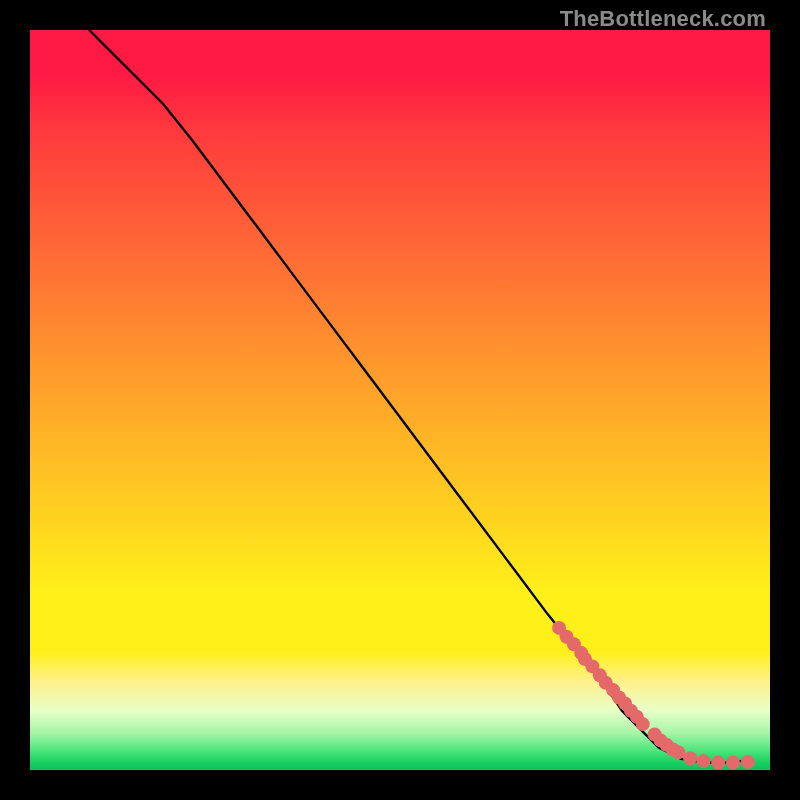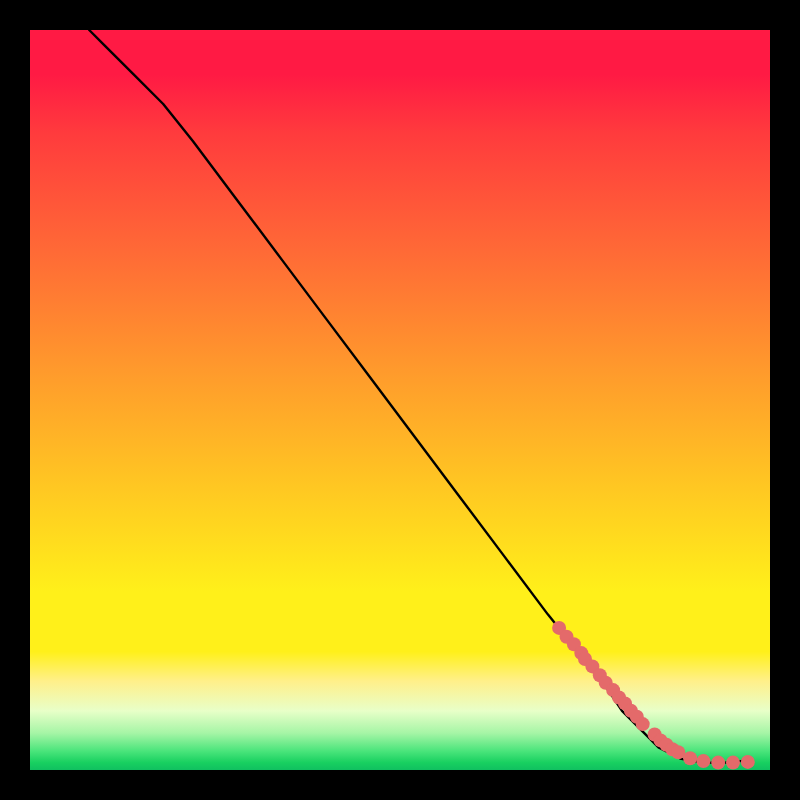--- a/index.html
+++ b/index.html
@@ -59,20 +59,21 @@
     font-weight: 600;
     color: #8a8a8a;
     letter-spacing: 0.2px;
     user-select: none;
   }
 </style>
 </head>
 <body>
 
 <div class="stage">
+  <div class="watermark">TheBottleneck.com</div>
   <div class="plot">
     <div class="gradient-bg"></div>
     <svg class="overlay" viewBox="0 0 740 740" preserveAspectRatio="none">
       <path id="curve-path" fill="none" stroke="#000000" stroke-width="2.4" stroke-linejoin="round" stroke-linecap="round" d="M59.2 0.0 L74.0 14.8 L88.8 29.6 L103.6 44.4 L133.2 74.0 L162.8 111.0 L207.2 170.2 L251.6 229.4 L296.0 288.6 L340.4 347.8 L384.8 407.0 L429.2 466.2 L473.6 525.4 L518.0 584.6 L547.6 621.6 L577.2 658.6 L592.0 680.8 L606.8 695.6 L629.0 717.8 L651.2 728.9 L673.4 732.6 L695.6 732.6 L717.8 730.4"></path>
       <g id="markers">
           <circle cx="529.1" cy="597.9" r="7" fill="#e46a6a"></circle>
           <circle cx="536.5" cy="606.8" r="7" fill="#e46a6a"></circle>
           <circle cx="543.9" cy="614.2" r="7" fill="#e46a6a"></circle>
           <circle cx="551.3" cy="623.1" r="7" fill="#e46a6a"></circle>
           <circle cx="555.0" cy="629.0" r="7" fill="#e46a6a"></circle>

